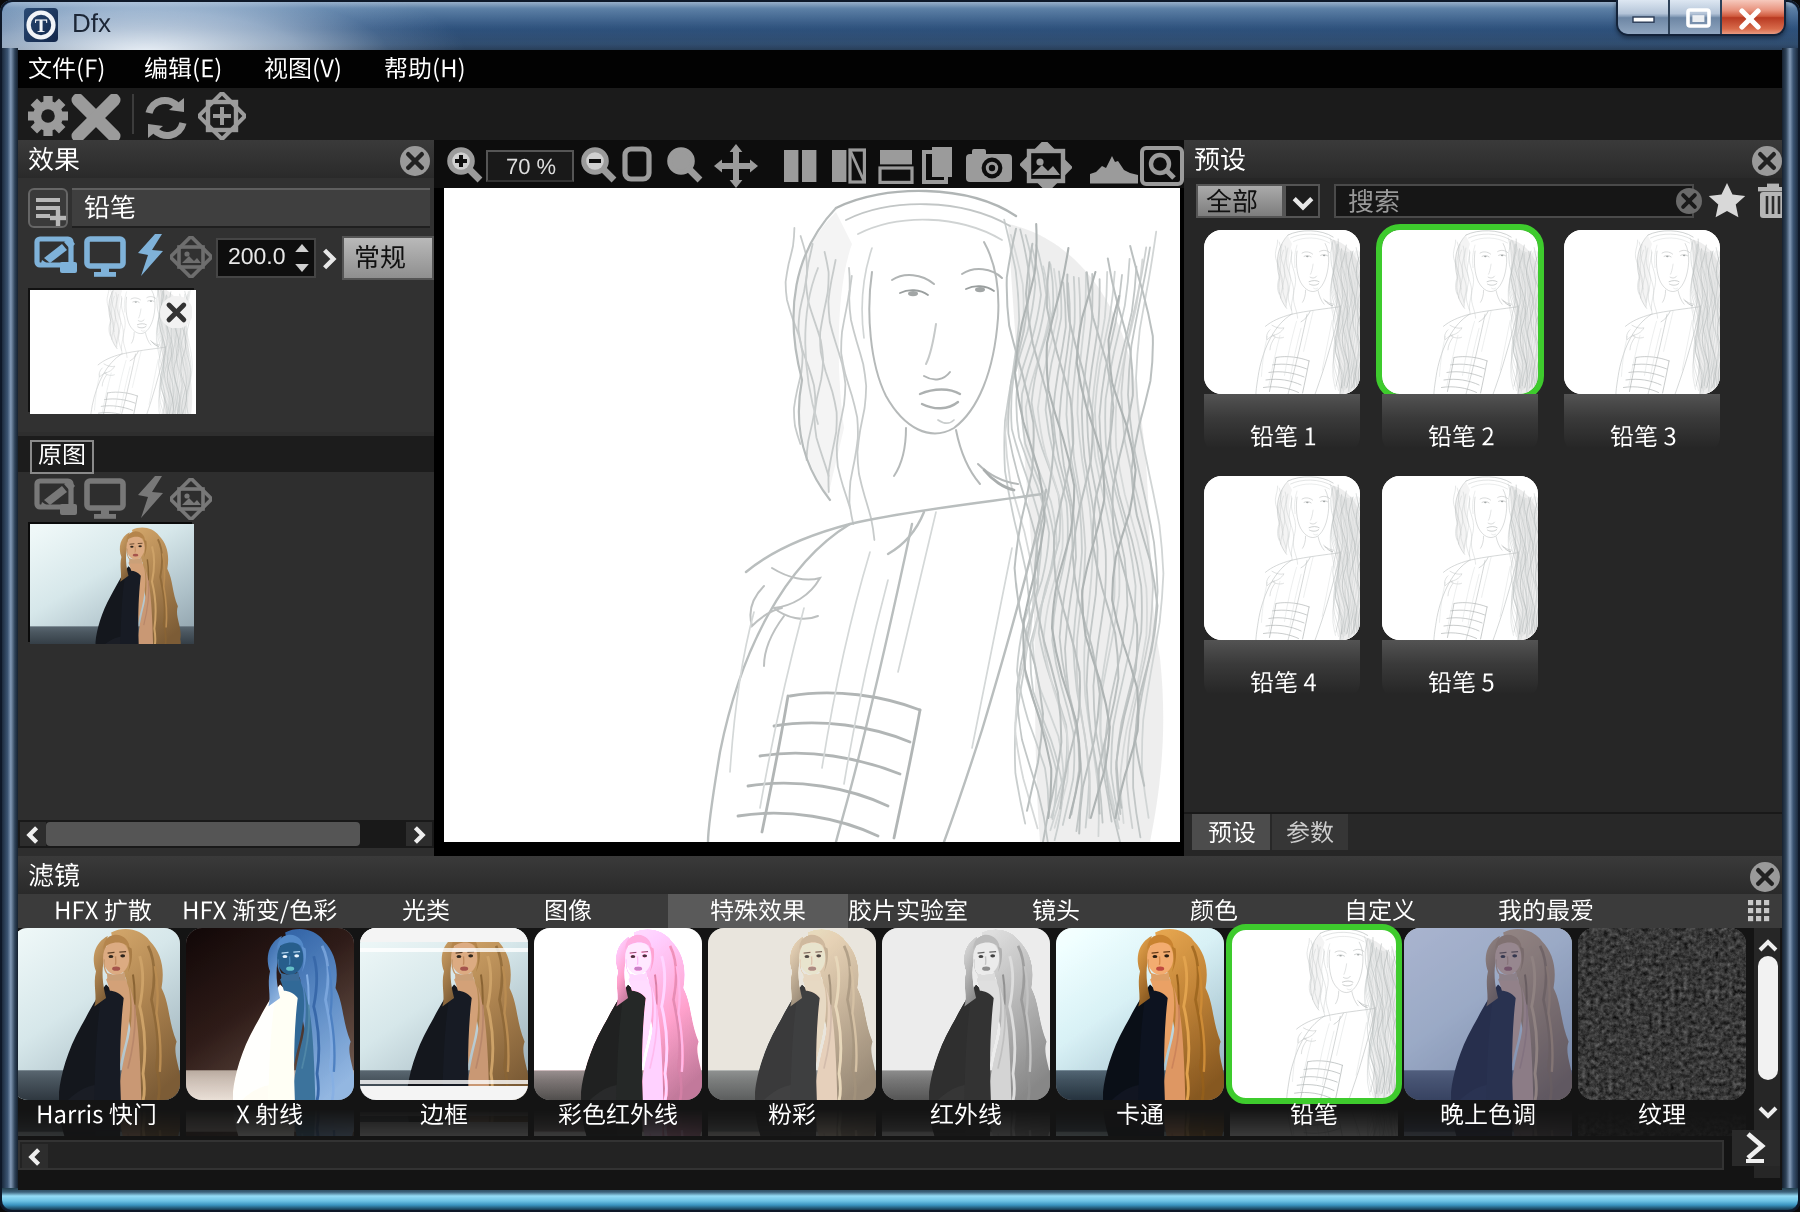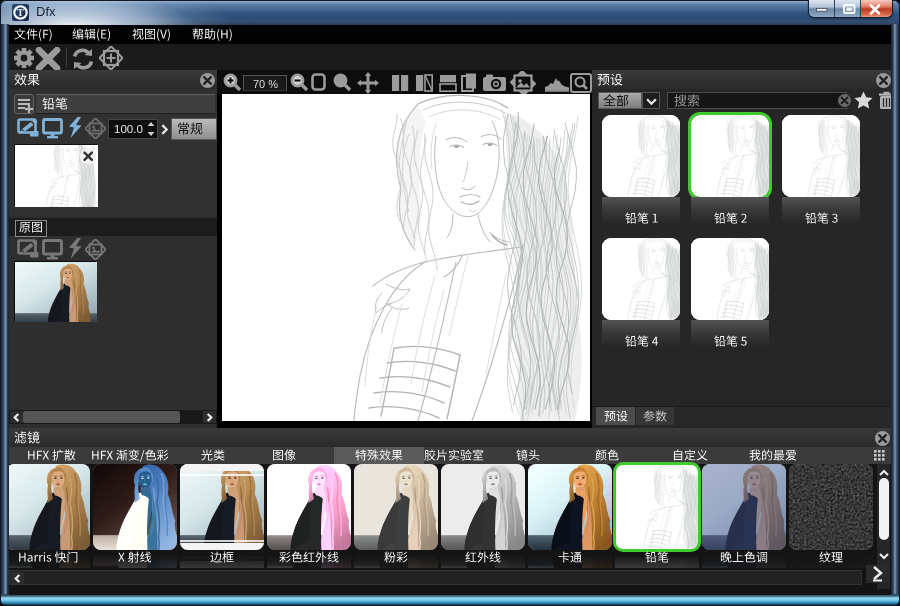--- a/index.html
+++ b/index.html
@@ -408,21 +408,21 @@
           <svg class="abs" style="left:58px;top:28px" width="17" height="22" viewBox="0 0 17 22">
             <path d="M10.5 0 L2 9.5 L7 10.5 L3.5 21 L14.5 8.5 L9 8 L14 0 Z" fill="#7fb2d9"></path>
           </svg>
           <svg class="abs" style="left:76px;top:29px" width="21" height="21" viewBox="0 0 21 21">
             <rect x="3.2" y="3.2" width="14.6" height="14.6" fill="none" stroke="#6e6e6e" stroke-width="1.8" transform="rotate(45 10.5 10.5)"></rect>
 <rect x="4.5" y="5.5" width="12" height="10" fill="none" stroke="#6e6e6e" stroke-width="1.8"></rect>
 <circle cx="8.5" cy="9" r="1.3" fill="#6e6e6e"></circle>
             <path d="M6 13.5 L9.5 10 L12 12.5 L13.5 11 L15.5 13.5 Z" fill="#6e6e6e"></path>
           </svg>
           <div class="abs" style="left:99px;top:30px;width:50px;height:20px;background:#0e0e0e;border:1px solid #454545">
-            <span style="position:absolute;left:5px;top:3px;font-size:11.5px;color:#e8e8e8">100.0</span>
+            <span style="position:absolute;left:5px;top:3px;font-size:11.5px;color:#e8e8e8">200.0</span>
           </div>
           <svg class="abs" style="left:137px;top:32px" width="10" height="16" viewBox="0 0 10 16">
             <path d="M5 1 L8.4 5 L1.6 5 Z" fill="#cfcfcf"></path>
             <path d="M5 15 L8.4 11 L1.6 11 Z" fill="#cfcfcf"></path>
           </svg>
           <svg class="abs" style="left:150px;top:35px" width="11" height="11" viewBox="0 0 11 11">
             <path d="M3 1 L7 5 L3 9" fill="none" stroke="#e8e8e8" stroke-width="2" transform="scale(1.1)"></path>
           </svg>
           <div class="abs" style="left:162px;top:29px;width:46px;height:22px;background:linear-gradient(180deg,#b9b9b9,#8f8f8f);border:1px solid #555">
             <div style="position:absolute;left:5px;top:3px">

